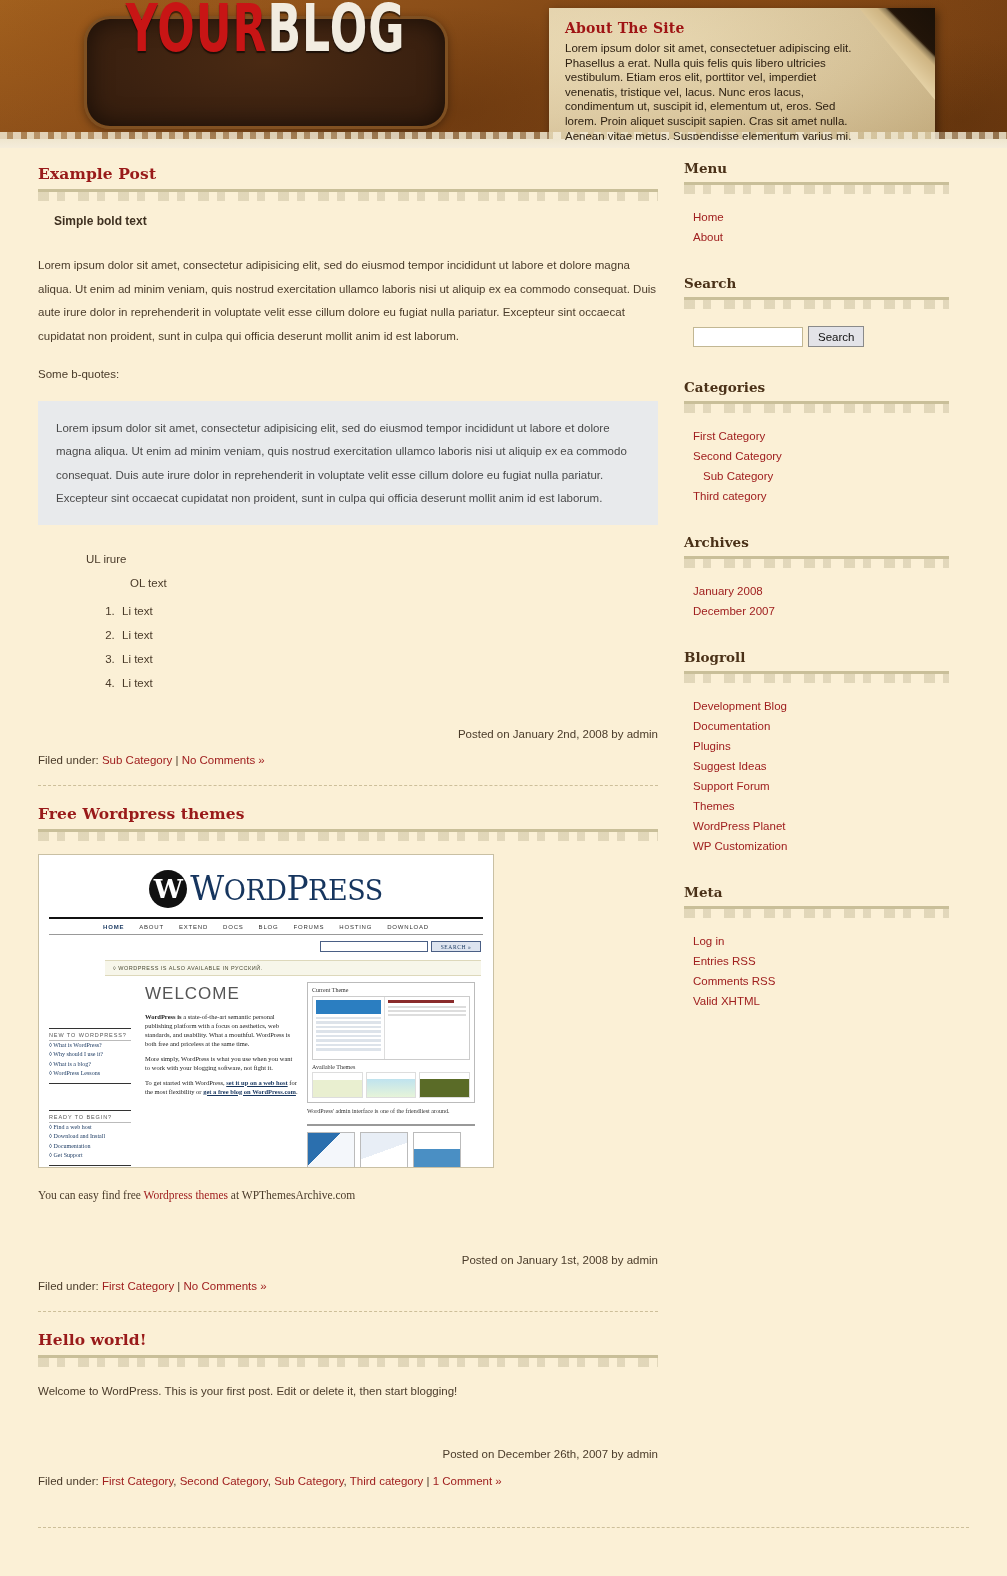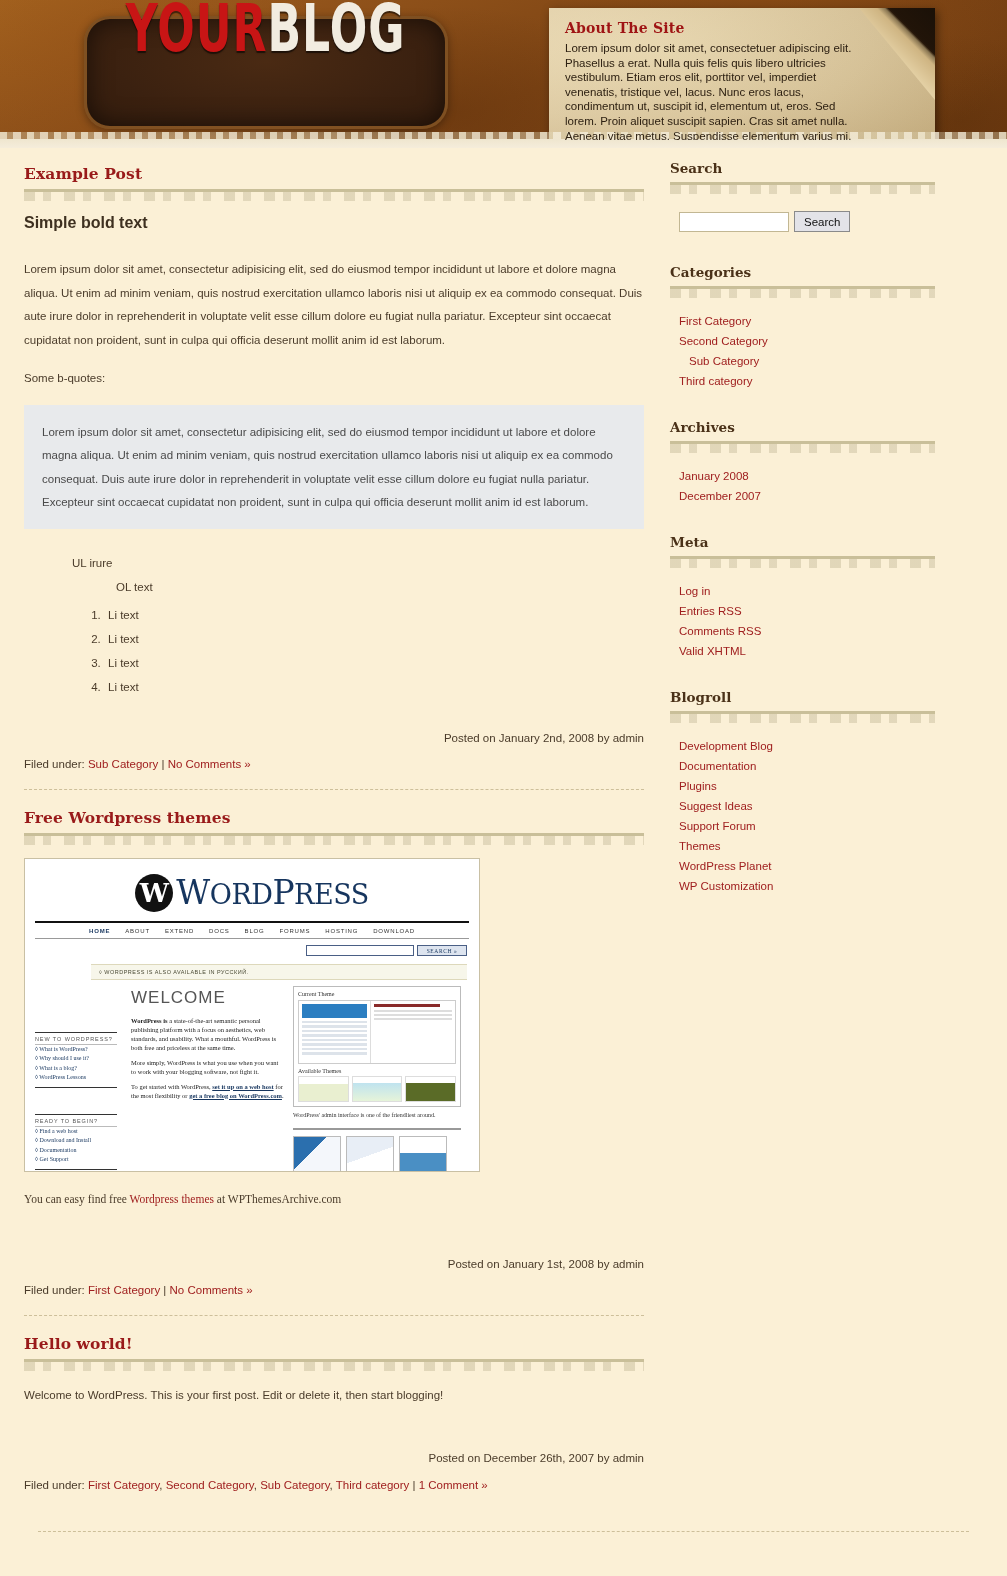--- a/index.html
+++ b/index.html
@@ -85,40 +85,40 @@
     color:#9f1414; font-family:"DejaVu Serif", serif; font-weight:bold;
     font-size:14px; margin:0 0 5px 2px; letter-spacing:.2px;
   }
   .about-body{
     font-size:11.5px; line-height:14.6px; color:#2e2112; margin:0 0 0 2px;
     position:relative; z-index:2;
   }
 
   
   .page{ position:relative; width:1007px; }
-  .wrap{ display:flex; padding:0 24px; }
+  .wrap{ display:flex; padding:0 38px; }
   .content{ width:620px; padding-top:16px; }
   .sidebar{ width:265px; margin-left:26px; padding-top:12px; }
 
   
   .post-title{
     font-family:"DejaVu Serif", serif; font-weight:bold;
     font-size:15.5px; color:#991a1a; margin:0 0 6px 0; letter-spacing:.1px;
   }
   .rule{
     height:9px; position:relative; margin:0 0 16px 0;
     background:linear-gradient(to bottom,#c9bf99 0 3px, transparent 3px);
   }
   .rule:after{
     content:""; position:absolute; left:0; right:0; top:3px; height:9px;
     background:
       repeating-linear-gradient(90deg, rgba(196,186,152,.55) 0 11px, rgba(196,186,152,0) 11px 19px, rgba(178,168,134,.40) 19px 27px, rgba(196,186,152,0) 27px 40px);
     opacity:.85;
   }
-  .bold-lead{ font-weight:bold; color:#3e3020; font-size:16px; margin:0 0 26px 0; }
+  .bold-lead{ font-weight:bold; color:#3e3020; font-size:12px; margin:0 0 26px 16px; }
   .para{ margin:0 0 15px 0; line-height:23.5px; color:#4a3b2a; }
   .para-tight{ margin:0 0 7px 0; line-height:23.5px; }
   .quote{
     background:#e8eaec; margin:14px 0 22px 0; padding:16px 18px 14px 18px;
     line-height:23.5px; color:#4a4a4a;
   }
   .lst{ margin:10px 0 28px 0; }
   .ul-row{ margin:0 0 0 48px; line-height:24px; }
   .ol-row{ margin:0 0 4px 92px; line-height:24px; }
   ol.nums{ margin:0 0 0 62px; padding:0 0 0 18px; }
@@ -396,20 +396,28 @@
         <a class="lnk" href="#">Sub Category</a><span>,</span>
         <a class="lnk" href="#">Third category</a>
         <span>|</span>
         <a class="lnk" href="#">1 Comment »</a>
       </div>
     </div>
   </div>
 
   <div class="sidebar">
 
+    <div class="sb-block">
+      <h3 class="sb-title">Menu</h3>
+      <div class="sb-rule"></div>
+      <ul class="sb-list">
+        <li><a href="#">Home</a></li>
+        <li><a href="#">About</a></li>
+      </ul>
+    </div>
 
     <div class="sb-block">
       <h3 class="sb-title">Search</h3>
       <div class="sb-rule"></div>
       <div class="search-row">
         <input class="search-input" type="text" value="" style="">
         <button class="search-btn">Search</button>
       </div>
     </div>
 
@@ -423,48 +431,48 @@
         <li><a href="#">Third category</a></li>
       </ul>
     </div>
 
     <div class="sb-block">
       <h3 class="sb-title">Archives</h3>
       <div class="sb-rule"></div>
       <ul class="sb-list">
         <li><a href="#">January 2008</a></li>
         <li><a href="#">December 2007</a></li>
-      </ul>
-    </div>
-
-    <div class="sb-block">
-      <h3 class="sb-title">Meta</h3>
-      <div class="sb-rule"></div>
-      <ul class="sb-list">
-        <li><a href="#">Log in</a></li>
-        <li><a href="#">Entries RSS</a></li>
-        <li><a href="#">Comments RSS</a></li>
-        <li><a href="#">Valid XHTML</a></li>
       </ul>
     </div>
 
     <div class="sb-block">
       <h3 class="sb-title">Blogroll</h3>
       <div class="sb-rule"></div>
       <ul class="sb-list">
         <li><a href="#">Development Blog</a></li>
         <li><a href="#">Documentation</a></li>
         <li><a href="#">Plugins</a></li>
         <li><a href="#">Suggest Ideas</a></li>
         <li><a href="#">Support Forum</a></li>
         <li><a href="#">Themes</a></li>
         <li><a href="#">WordPress Planet</a></li>
         <li><a href="#">WP Customization</a></li>
       </ul>
     </div>
+
+    <div class="sb-block">
+      <h3 class="sb-title">Meta</h3>
+      <div class="sb-rule"></div>
+      <ul class="sb-list">
+        <li><a href="#">Log in</a></li>
+        <li><a href="#">Entries RSS</a></li>
+        <li><a href="#">Comments RSS</a></li>
+        <li><a href="#">Valid XHTML</a></li>
+      </ul>
+    </div>
   </div>
 </div>
 
 <div class="footer">
   <div class="fdot"></div>
 
 </div>
 </div>
 
 </body></html>

